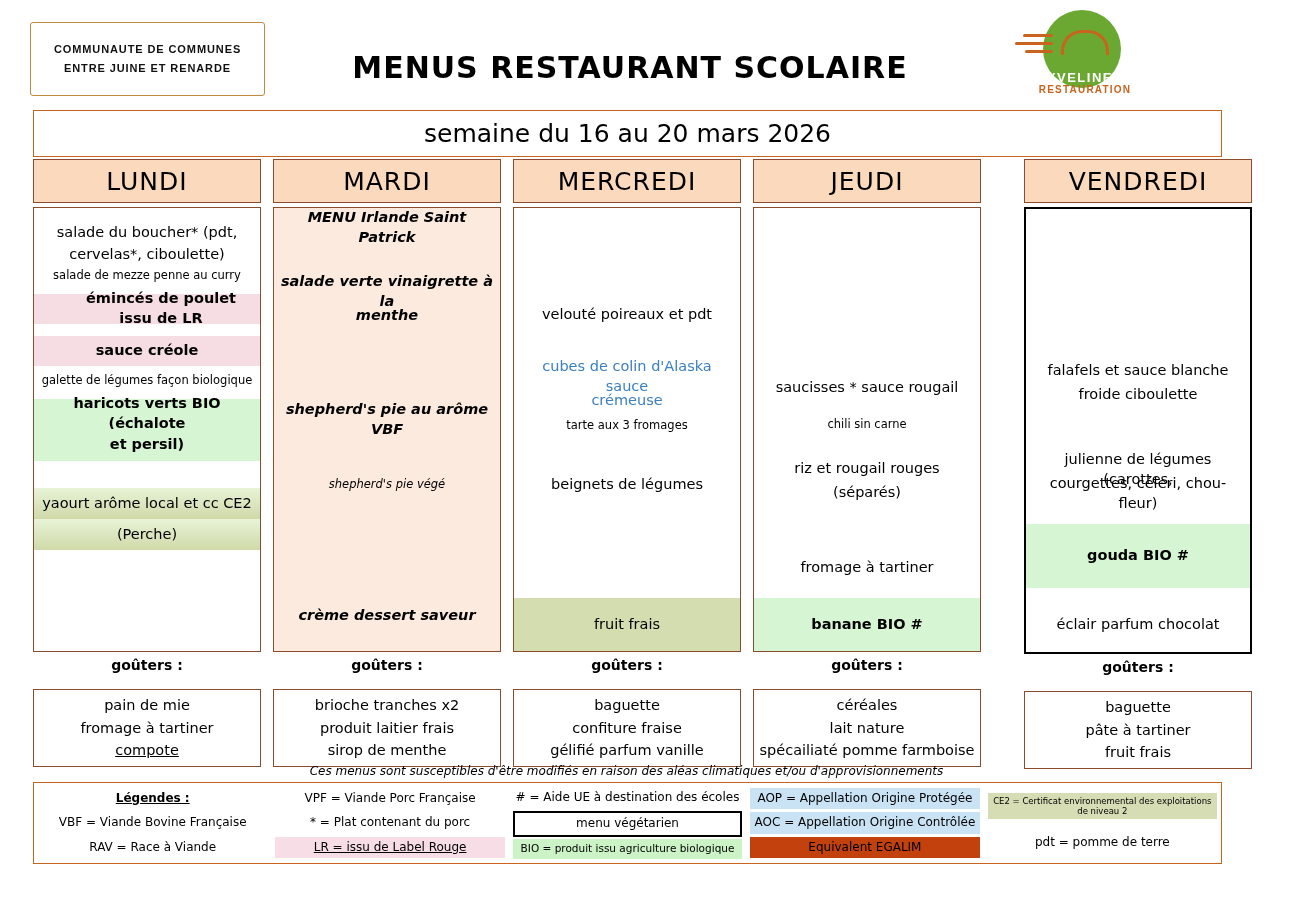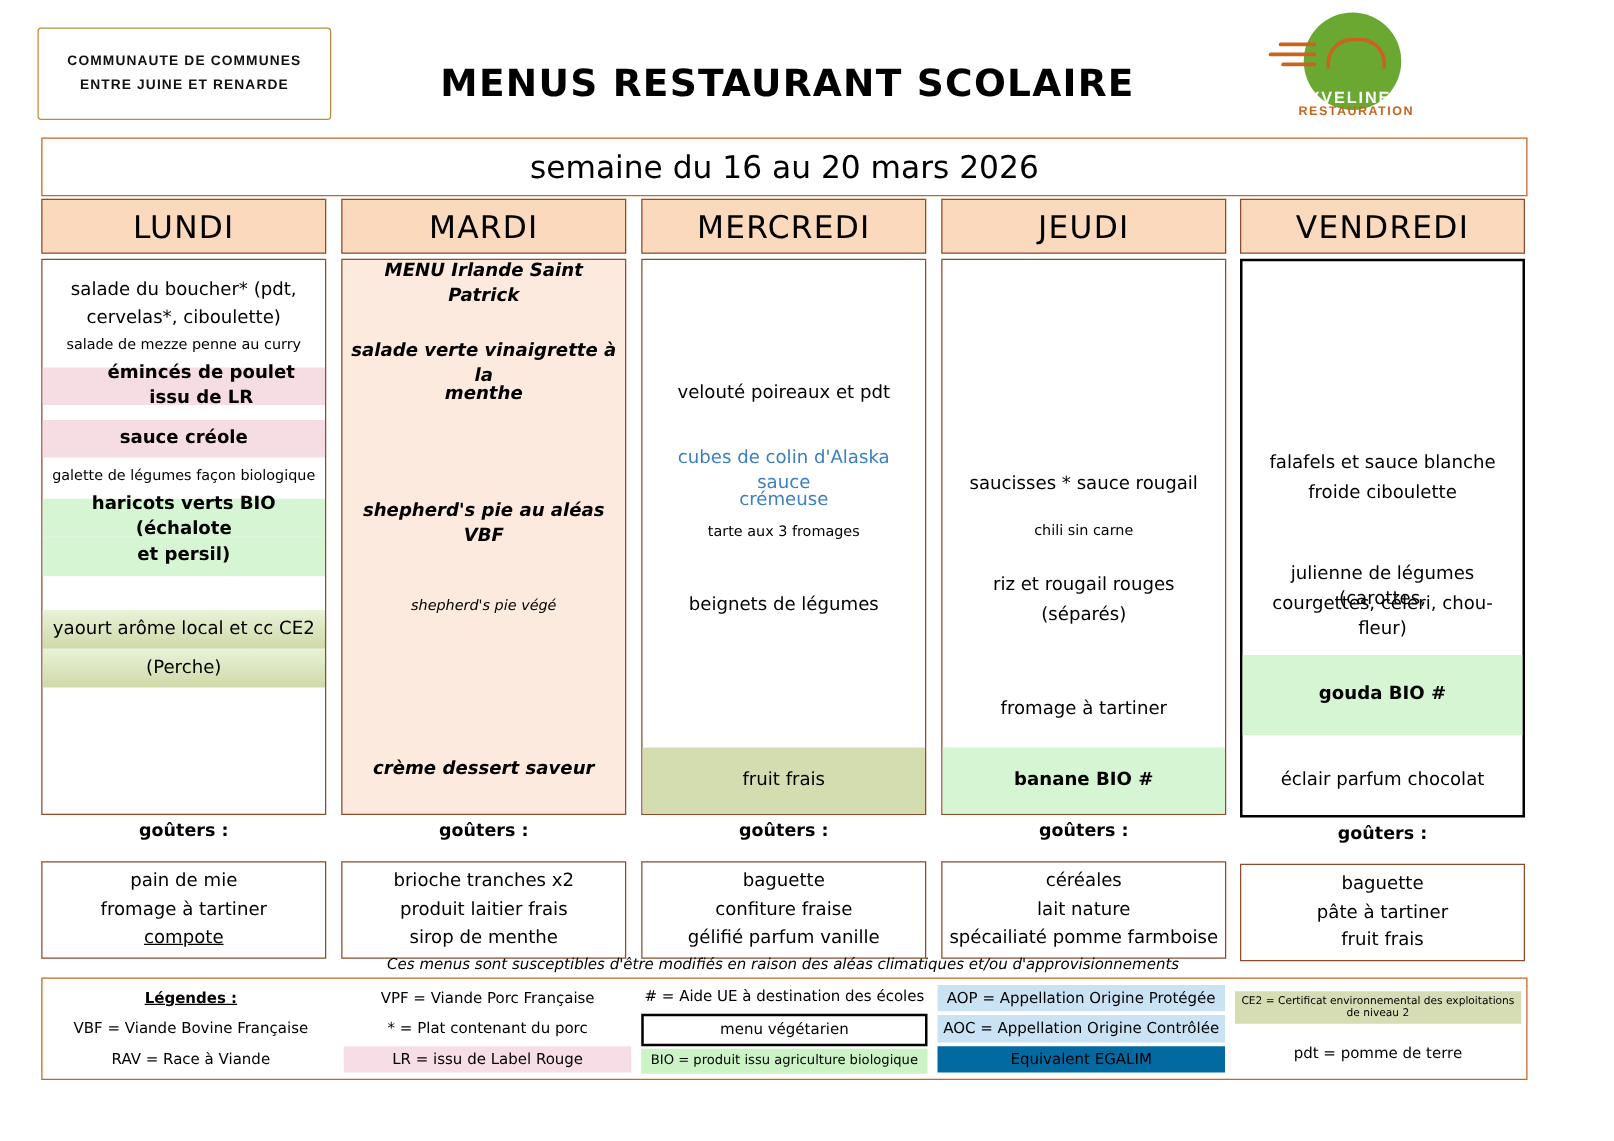--- a/index.html
+++ b/index.html
@@ -54,21 +54,21 @@
     font-size:25px;font-family:"DejaVu Sans", sans-serif;
   }
 
   
   .grid{position:absolute;left:33px;top:159px;width:1187px;}
   .col{position:absolute;top:0;width:228px;}
   .col.c0{left:0;}
   .col.c1{left:240px;}
   .col.c2{left:480px;}
   .col.c3{left:720px;}
-  .col.c4{left:959px;}
+  .col.c4{left:991px;}
 
   .dayhead{
     height:42px;border:1.2px solid #8c4b2c;background:#fbd9bd;
     display:flex;align-items:center;justify-content:center;
     font-size:25px;font-family:"DejaVu Sans", sans-serif;letter-spacing:1px;
   }
   .menubox{
     margin-top:4px;height:443px;border:1.4px solid #8c4b2c;
     position:relative;overflow:hidden;background:#fff;
   }
@@ -117,24 +117,24 @@
     border:1.4px solid #c9641e;
   }
   .legend-inner{display:flex;width:100%;height:100%;}
   .lcol{flex:1;display:flex;flex-direction:column;justify-content:space-around;padding:3px 4px;box-sizing:border-box;}
   .lcell{
     text-align:center;font-size:12px;font-family:"DejaVu Sans", sans-serif;
     padding:3px 2px;line-height:1.3;
   }
   .lcell.ul{text-decoration:underline;font-weight:bold;}
   .lcell.box-black{border:2px solid #000;}
-  .lcell.bg-pink2{background:#f7dde6;}
+  .lcell.bg-pink2{background:#f7dde6;text-decoration:underline;}
   .lcell.bg-green2{background:#ccf3c6;font-size:10.5px;}
   .lcell.bg-blue{background:#c9e3f5;}
-  .lcell.bg-olive3{background:#0369a1;}
+  .lcell.bg-olive3{background:#c2410c;}
   .lcell.tiny{font-size:8.5px;background:#d6dcb4;line-height:1.2;}
 </style>
 </head>
 <body>
 
 <div class="page">
 
   <div class="header">
     <div class="cc-box">
       <div>COMMUNAUTE DE COMMUNES</div>
@@ -204,21 +204,21 @@
         <div class="mrow" style="top:9px;height:22px;">
             <span class="f-normal f-bold f-ital">MENU Irlande Saint Patrick</span>
           </div>
         <div class="mrow" style="top:72px;height:24px;">
             <span class="f-normal f-bold f-ital">salade verte vinaigrette à la</span>
           </div>
         <div class="mrow" style="top:96px;height:24px;">
             <span class="f-normal f-bold f-ital">menthe</span>
           </div>
         <div class="mrow" style="top:200px;height:24px;">
-            <span class="f-normal f-bold f-ital">shepherd's pie au aléas VBF</span>
+            <span class="f-normal f-bold f-ital">shepherd's pie au arôme VBF</span>
           </div>
         <div class="mrow" style="top:266px;height:22px;">
             <span class="f-small f-ital">shepherd's pie végé</span>
           </div>
         <div class="mrow" style="top:396px;height:24px;">
             <span class="f-normal f-bold f-ital">crème dessert saveur</span>
           </div>
         <div class="mrow" style="top:444px;height:24px;">
             <span class="f-normal f-bold f-ital">pistache</span>
           </div>

